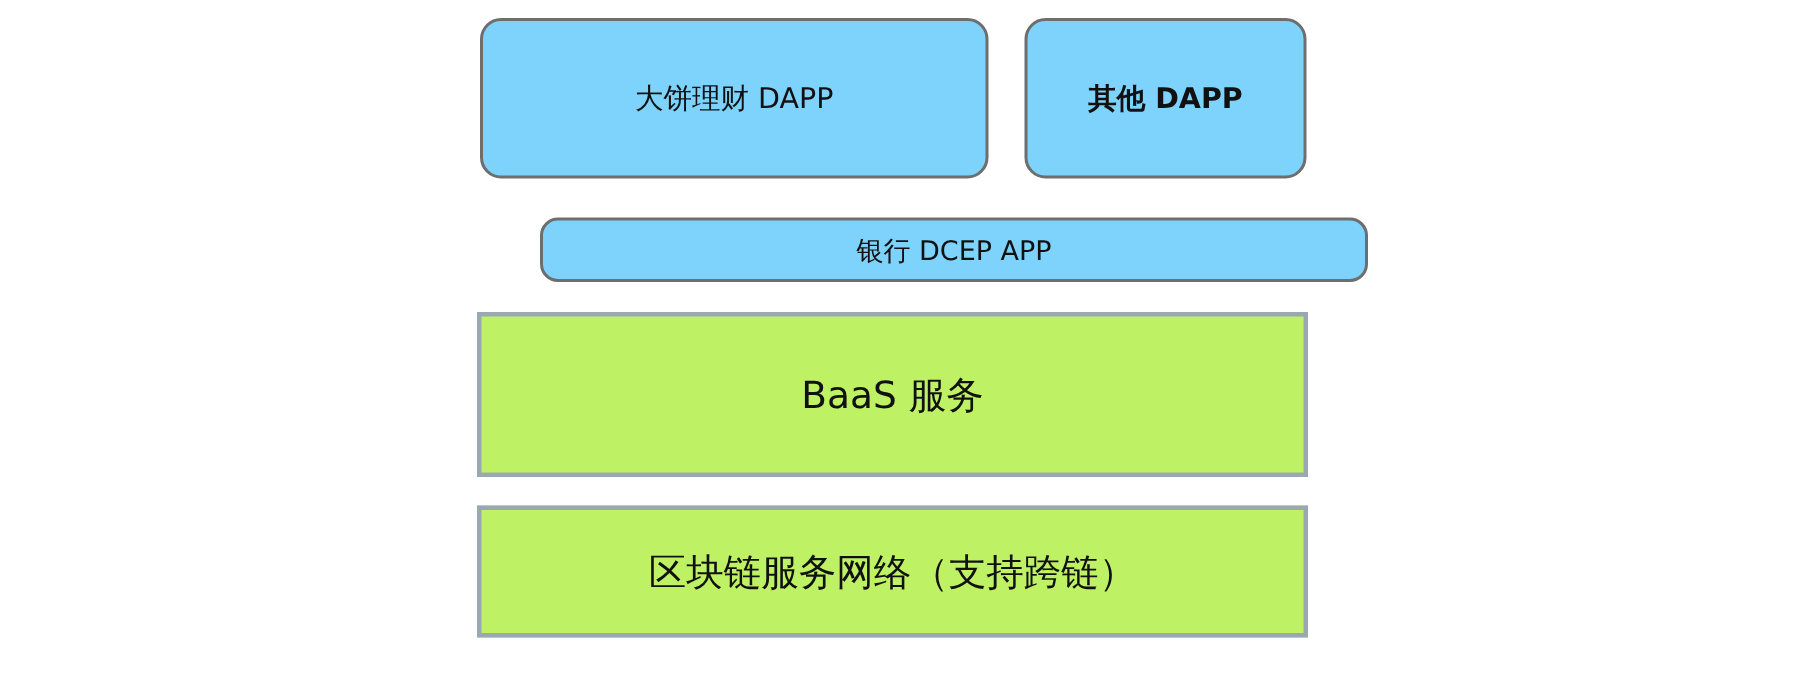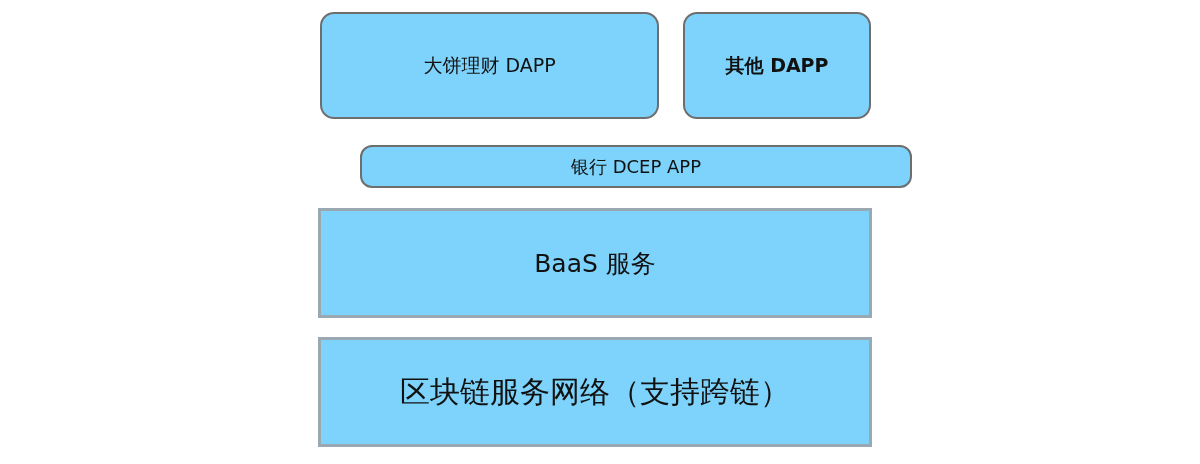--- a/index.html
+++ b/index.html
@@ -9,27 +9,27 @@
   }
   .box {
     position: absolute; box-sizing: border-box;
     display: flex; align-items: center; justify-content: center;
     text-align: center;
   }
   .app {
     background: #7dd3fc; border: 2px solid #6e6e6e; border-radius: 14px;
   }
   .layer {
-    background: #7dd3fc; border: 3px solid #9aa8b2; border-radius: 0;
+    background: #bef264; border: 3px solid #9aa8b2; border-radius: 0;
   }
   #dapp1 { left: 320px; top: 12px; width: 339px; height: 107px; font-size: 19px; }
   #dapp2 { left: 683px; top: 12px; width: 188px; height: 107px; font-size: 19px; font-weight: bold; }
   #dcep  { left: 320px; top: 145px; width: 552px; height: 43px; border-radius: 12px; font-size: 18px; margin-left: 40px; }
   #baas  { left: 318px; top: 208px; width: 554px; height: 110px; font-size: 25px; }
-  #chain { left: 318px; top: 337px; width: 554px; height: 110px; font-size: 30px; }
+  #chain { left: 318px; top: 337px; width: 554px; height: 88px; font-size: 25px; }
 </style>
 </head>
 <body>
 
 <div class="box app" id="dapp1">
   <span>大饼理财 DAPP</span>
 </div>
 
 <div class="box app" id="dapp2">
   <span>其他 DAPP</span>

